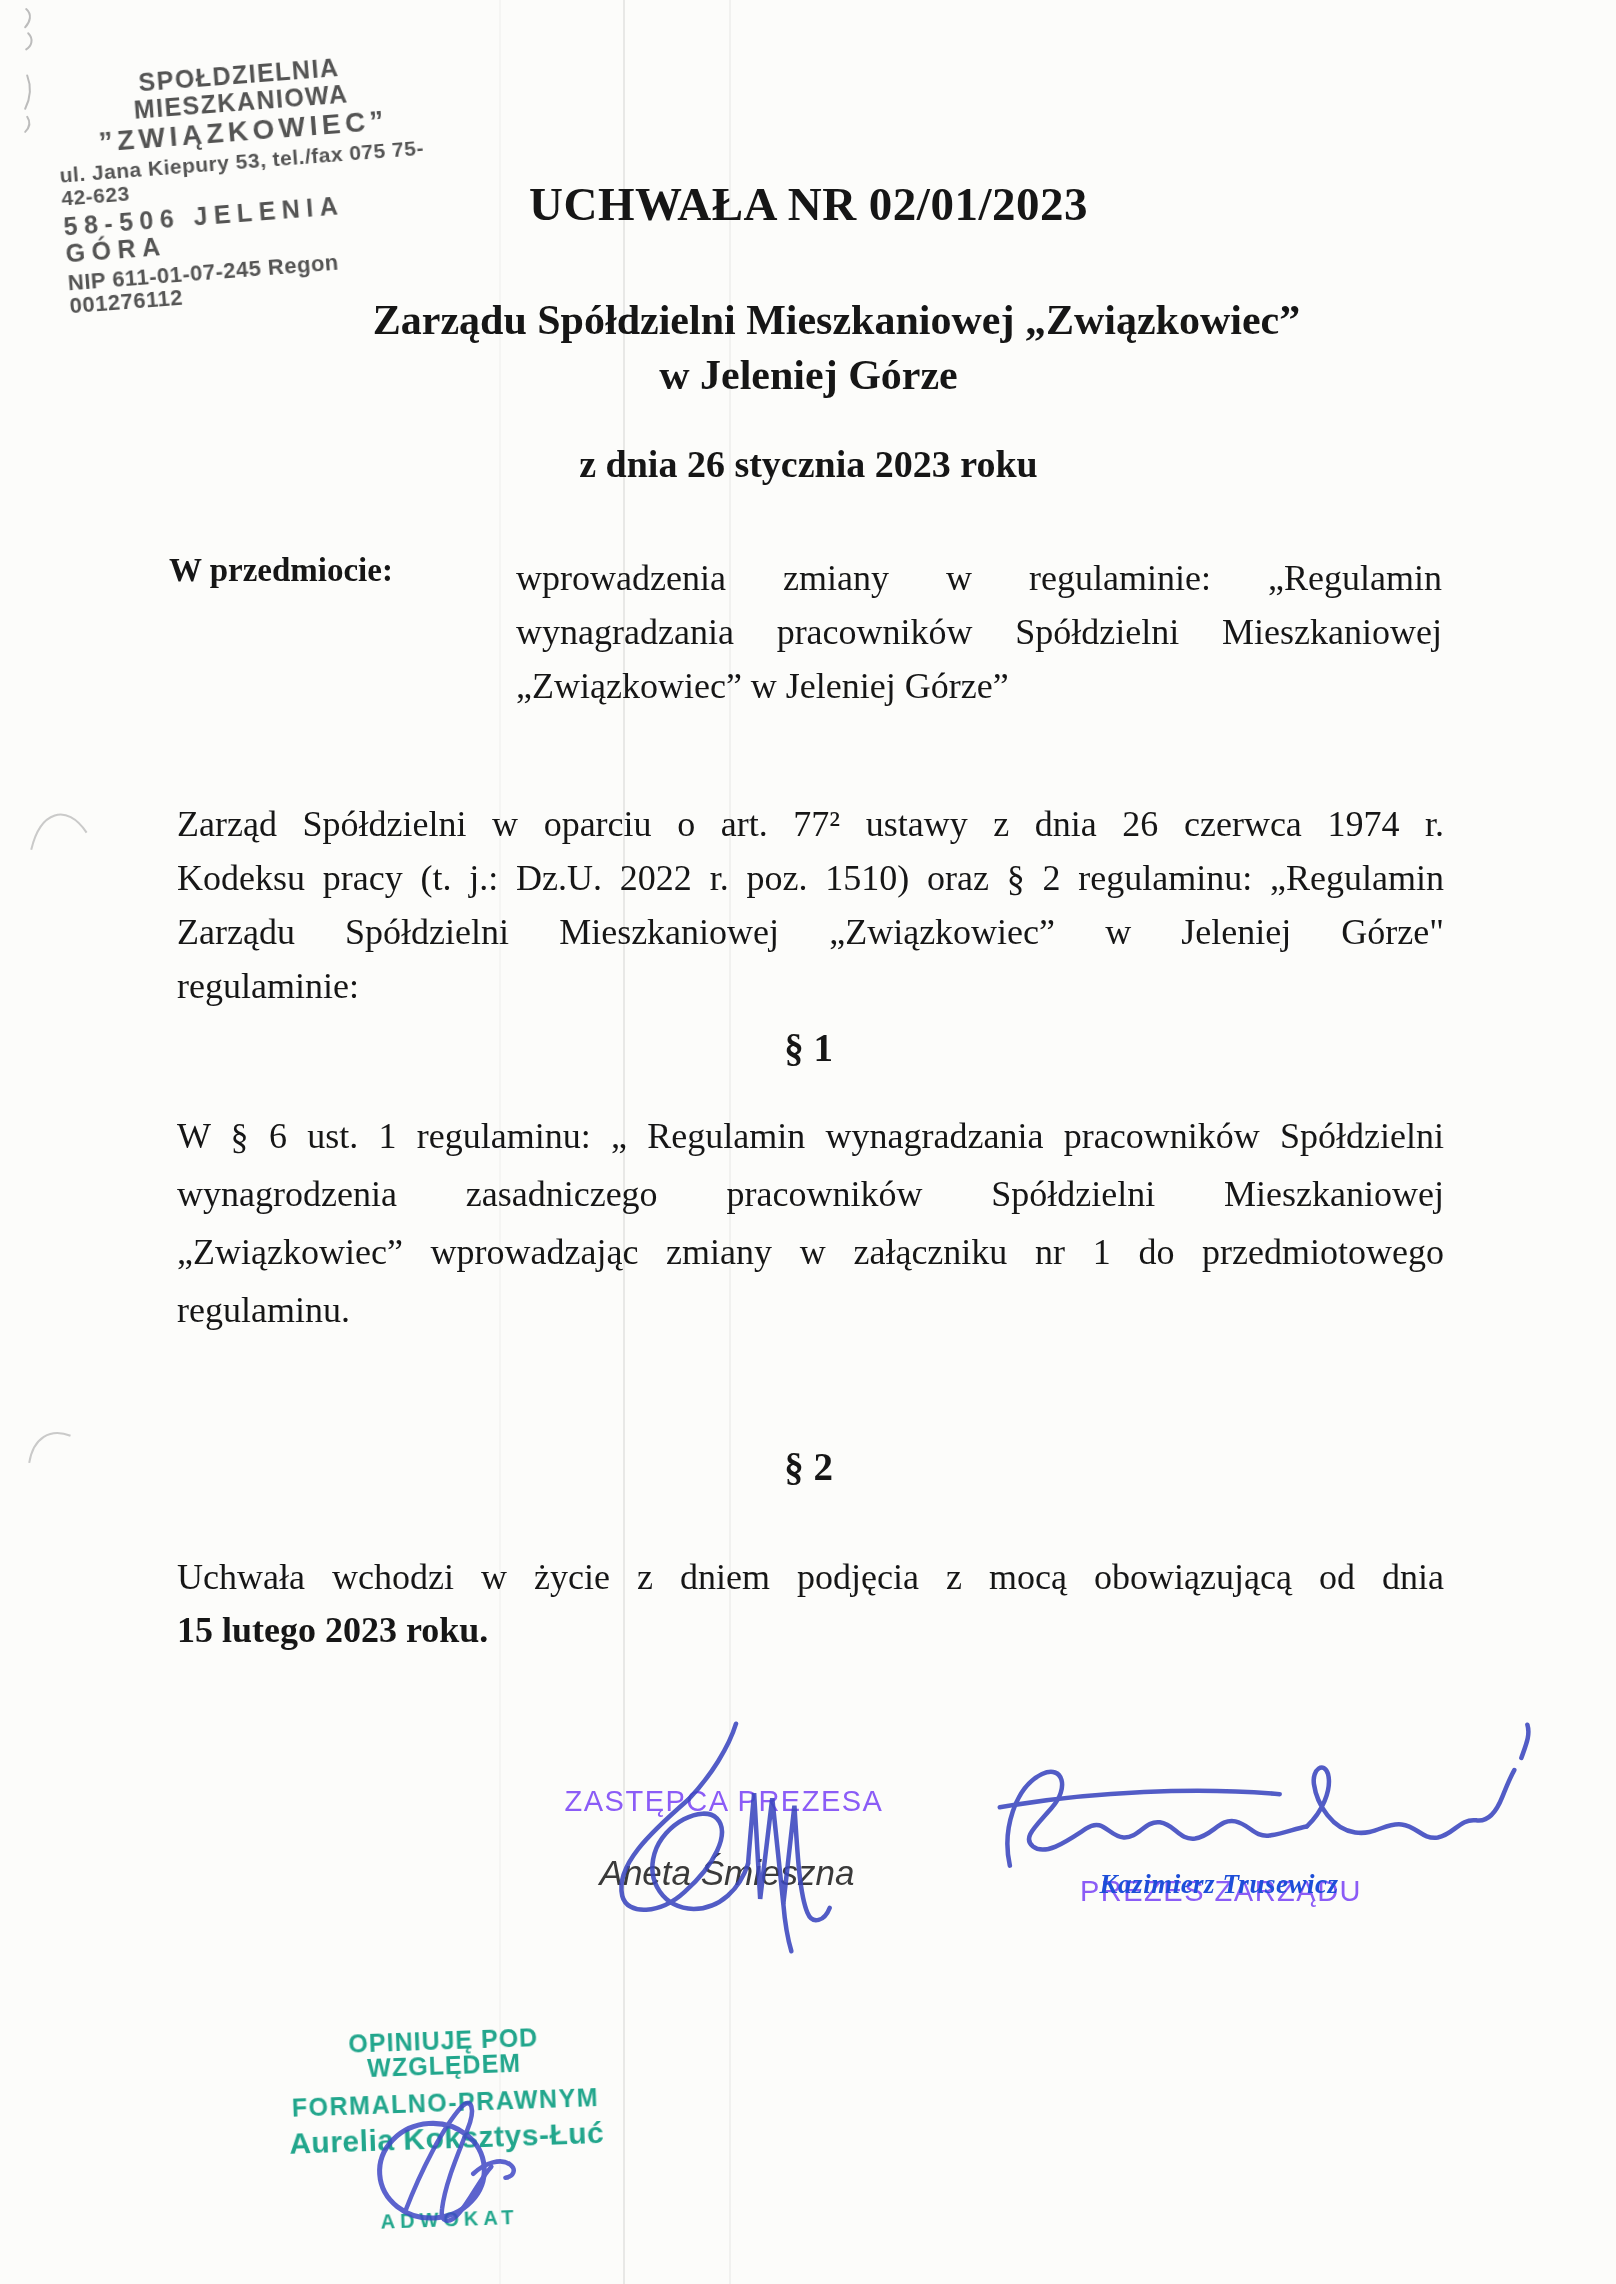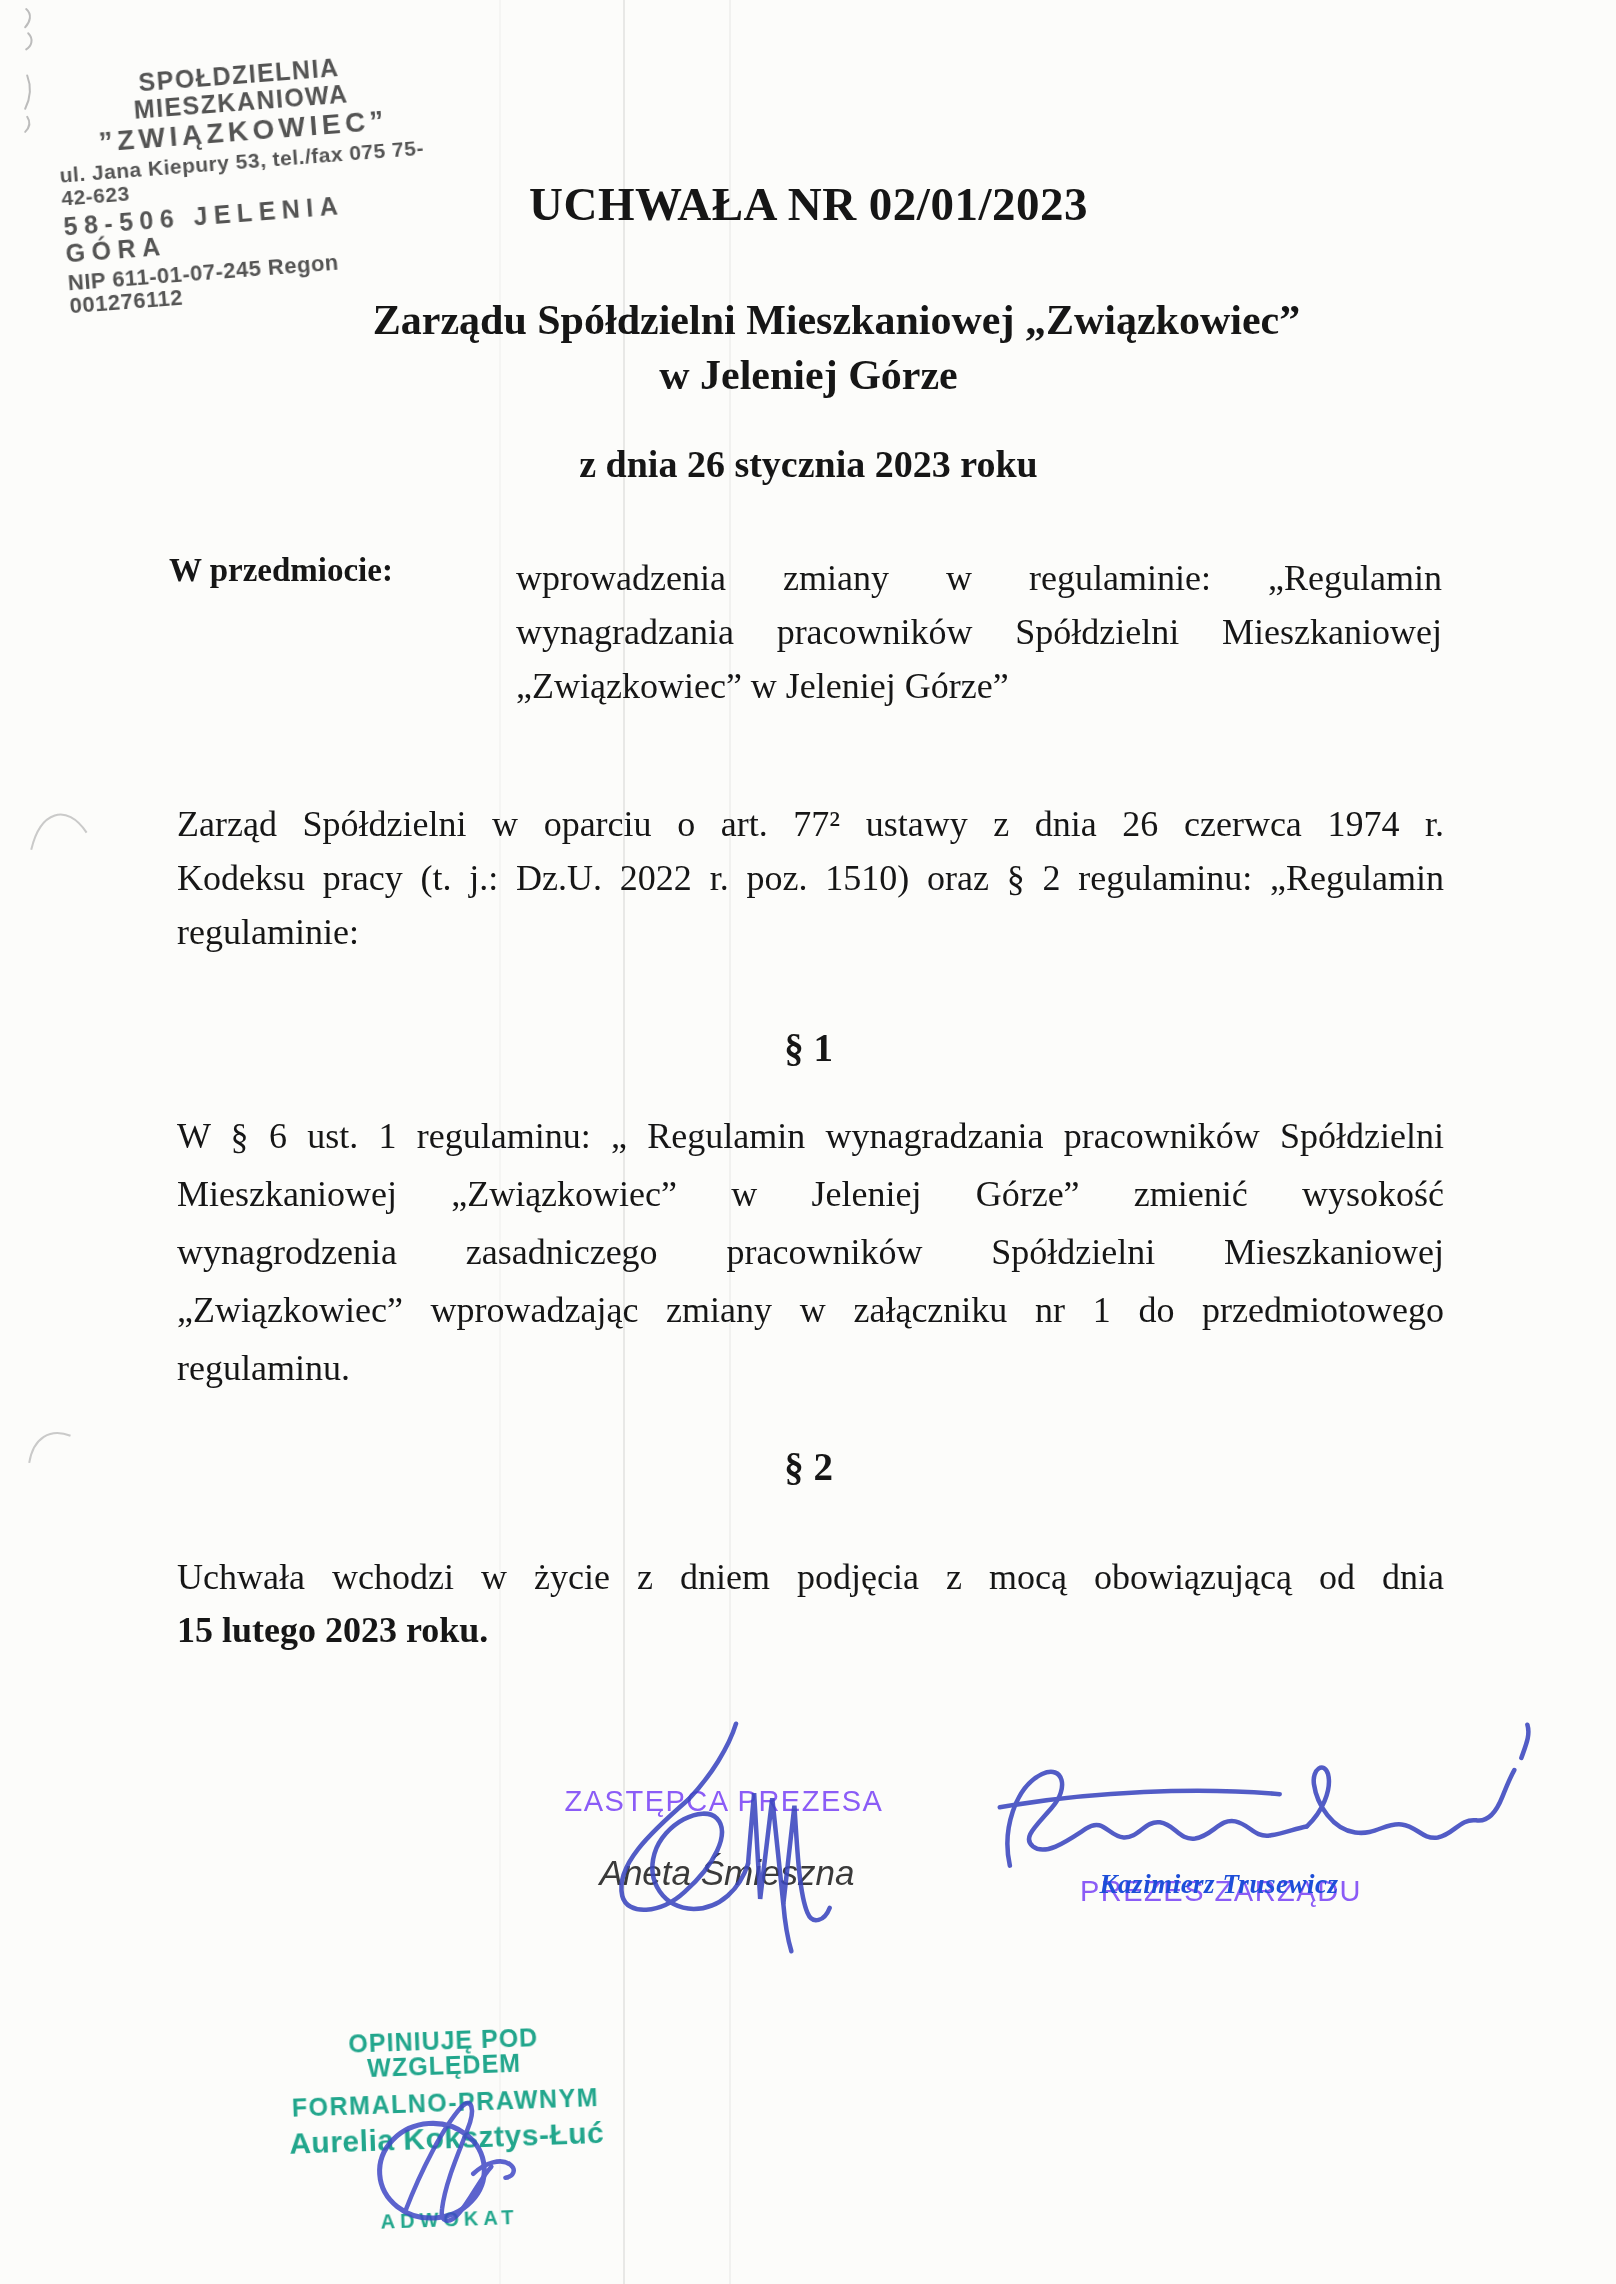--- a/index.html
+++ b/index.html
@@ -116,27 +116,27 @@
   <div class="subject-label">W przedmiocie:</div>
   <div class="bodyblock lh92 subject-lines">
     <div class="jl">wprowadzenia zmiany w regulaminie: „Regulamin</div>
     <div class="jl">wynagradzania pracowników Spółdzielni Mieszkaniowej</div>
     <div class="ll">„Związkowiec” w Jeleniej Górze”</div>
   </div>
 
   <div class="bodyblock lh92 preamble">
     <div class="jl">Zarząd Spółdzielni w oparciu o art. 77² ustawy z dnia 26 czerwca 1974 r.</div>
     <div class="jl">Kodeksu pracy (t. j.: Dz.U. 2022 r. poz. 1510) oraz § 2 regulaminu: „Regulamin</div>
+    <div class="jl">Zarządu Spółdzielni Mieszkaniowej „Związkowiec” w Jeleniej Górze"</div>
     <div class="ll">regulaminie:</div>
   </div>
 
   <div class="center-line sec-head sec1">§ 1</div>
   <div class="bodyblock lh100 s1p">
     <div class="jl">W § 6 ust. 1 regulaminu: „ Regulamin wynagradzania pracowników Spółdzielni</div>
-    <div class="jl">Mieszkaniowej „Związkowiec” w Jeleniej Górze” zmienić wysokość</div>
     <div class="jl">wynagrodzenia zasadniczego pracowników Spółdzielni Mieszkaniowej</div>
     <div class="jl">„Związkowiec” wprowadzając zmiany w załączniku nr 1 do przedmiotowego</div>
     <div class="ll">regulaminu.</div>
   </div>
 
   <div class="center-line sec-head sec2">§ 2</div>
   <div class="bodyblock lh90 s2p">
     <div class="jl">Uchwała wchodzi w życie z dniem podjęcia z mocą obowiązującą od dnia</div>
     <div class="ll bold">15 lutego 2023 roku.</div>
   </div>

